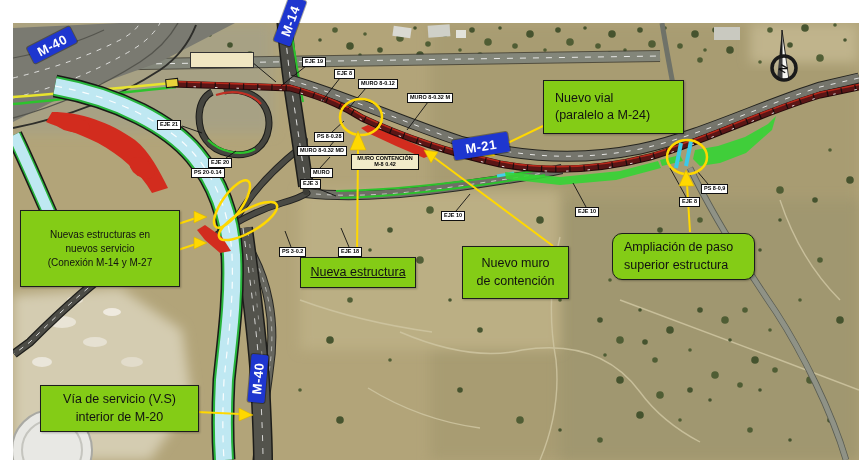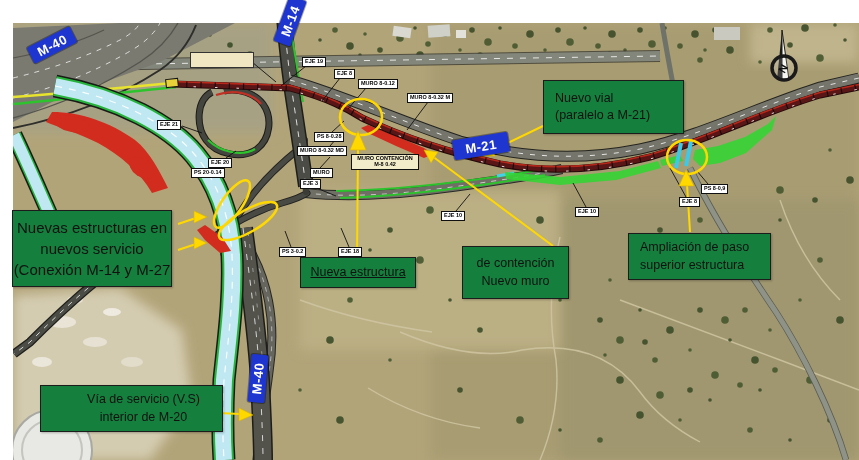--- a/index.html
+++ b/index.html
@@ -2,21 +2,21 @@
 <html><head>
 <meta charset="utf-8">
 <style>
   html,body{margin:0;padding:0;background:#fff;}
   #stage{position:relative;width:859px;height:460px;background:#ffffff;overflow:hidden;
          font-family:"Liberation Sans",sans-serif;}
   #mapsvg{position:absolute;left:0;top:0;}
   .sign{position:absolute;background:#1e36cf;color:#fff;font-weight:bold;font-size:13px;
         display:flex;align-items:center;justify-content:center;border-radius:2px;
         box-shadow:0 0 0 1px rgba(0,0,0,.35);letter-spacing:.5px;}
-  .callout{position:absolute;background:#15803d;border:1.6px solid #1c1c1c;color:#111;
+  .callout{position:absolute;background:#84cc16;border:1.6px solid #1c1c1c;color:#111;
            display:flex;flex-direction:column;justify-content:center;font-size:12.5px;
            line-height:1.4;text-align:center;box-shadow:1px 1px 2px rgba(0,0,0,.25);}
   .callout.left{text-align:left;padding-left:11px;padding-right:4px;}
   .minilabel{position:absolute;background:#fff;border:1px solid #101010;color:#000;
              font-size:5.5px;font-weight:bold;line-height:1.05;padding:1px 2px;
              white-space:nowrap;text-align:center;}
   .minilabel.tan{background:#f2ecca;}
   .blankbox{position:absolute;background:#f0e6c2;border:1px solid #333;}
 </style>
 </head>
@@ -354,46 +354,46 @@
   </g>
 </svg>
 
 <div class="sign" style="left:28px;top:36px;width:48px;height:18px;transform:rotate(-27deg);">M-40</div>
 <div class="sign" style="left:266px;top:12px;width:48px;height:18px;transform:rotate(-70deg);">M-14</div>
 <div class="sign" style="left:453px;top:136px;width:56px;height:20px;transform:rotate(-9deg);">M-21</div>
 <div class="sign" style="left:234px;top:370px;width:48px;height:17px;transform:rotate(-85deg);">M-40</div>
 
 <div class="blankbox" style="left:190px;top:52px;width:62px;height:14px;"></div>
 
-<div class="callout" style="left:12px;top:210px;width:158px;height:75px;font-size:15px;">
+<div class="callout" style="left:20px;top:210px;width:158px;height:75px;font-size:10px;">
   <span>Nuevas estructuras en</span>
   <span>nuevos servicio</span>
   <span>(Conexión M-14 y M-27</span>
 </div>
 
 <div class="callout" style="left:300px;top:257px;width:114px;height:29px;text-decoration:underline;">
   <span>Nueva estructura</span>
 </div>
 
 <div class="callout" style="left:462px;top:246px;width:105px;height:51px;">
+  <span>Nuevo muro</span>
   <span>de contención</span>
-  <span>Nuevo muro</span>
 </div>
 
 <div class="callout left" style="left:543px;top:80px;width:124px;height:52px;">
   <span>Nuevo vial</span>
-  <span>(paralelo a M-21)</span>
-</div>
-
-<div class="callout left" style="left:628px;top:233px;width:126px;height:45px;">
+  <span>(paralelo a M-24)</span>
+</div>
+
+<div class="callout left" style="left:612px;top:233px;width:126px;height:45px;border-radius:10px;">
   <span>Ampliación de paso</span>
   <span>superior estructura</span>
 </div>
 
-<div class="callout" style="left:40px;top:385px;width:157px;height:45px;padding-left:24px;">
+<div class="callout" style="left:40px;top:385px;width:157px;height:45px;">
   <span>Vía de servicio (V.S)</span>
   <span>interior de M-20</span>
 </div>
 
 <div class="minilabel" style="left:302px;top:57px;">EJE 19</div>
 <div class="minilabel" style="left:334px;top:69px;">EJE 8</div>
 <div class="minilabel" style="left:358px;top:79px;">MURO 8-0.12</div>
 <div class="minilabel" style="left:407px;top:93px;">MURO 8-0.32 M</div>
 <div class="minilabel" style="left:314px;top:132px;">PS 8-0.28</div>
 <div class="minilabel" style="left:297px;top:146px;">MURO 8-0.32 MD</div>

